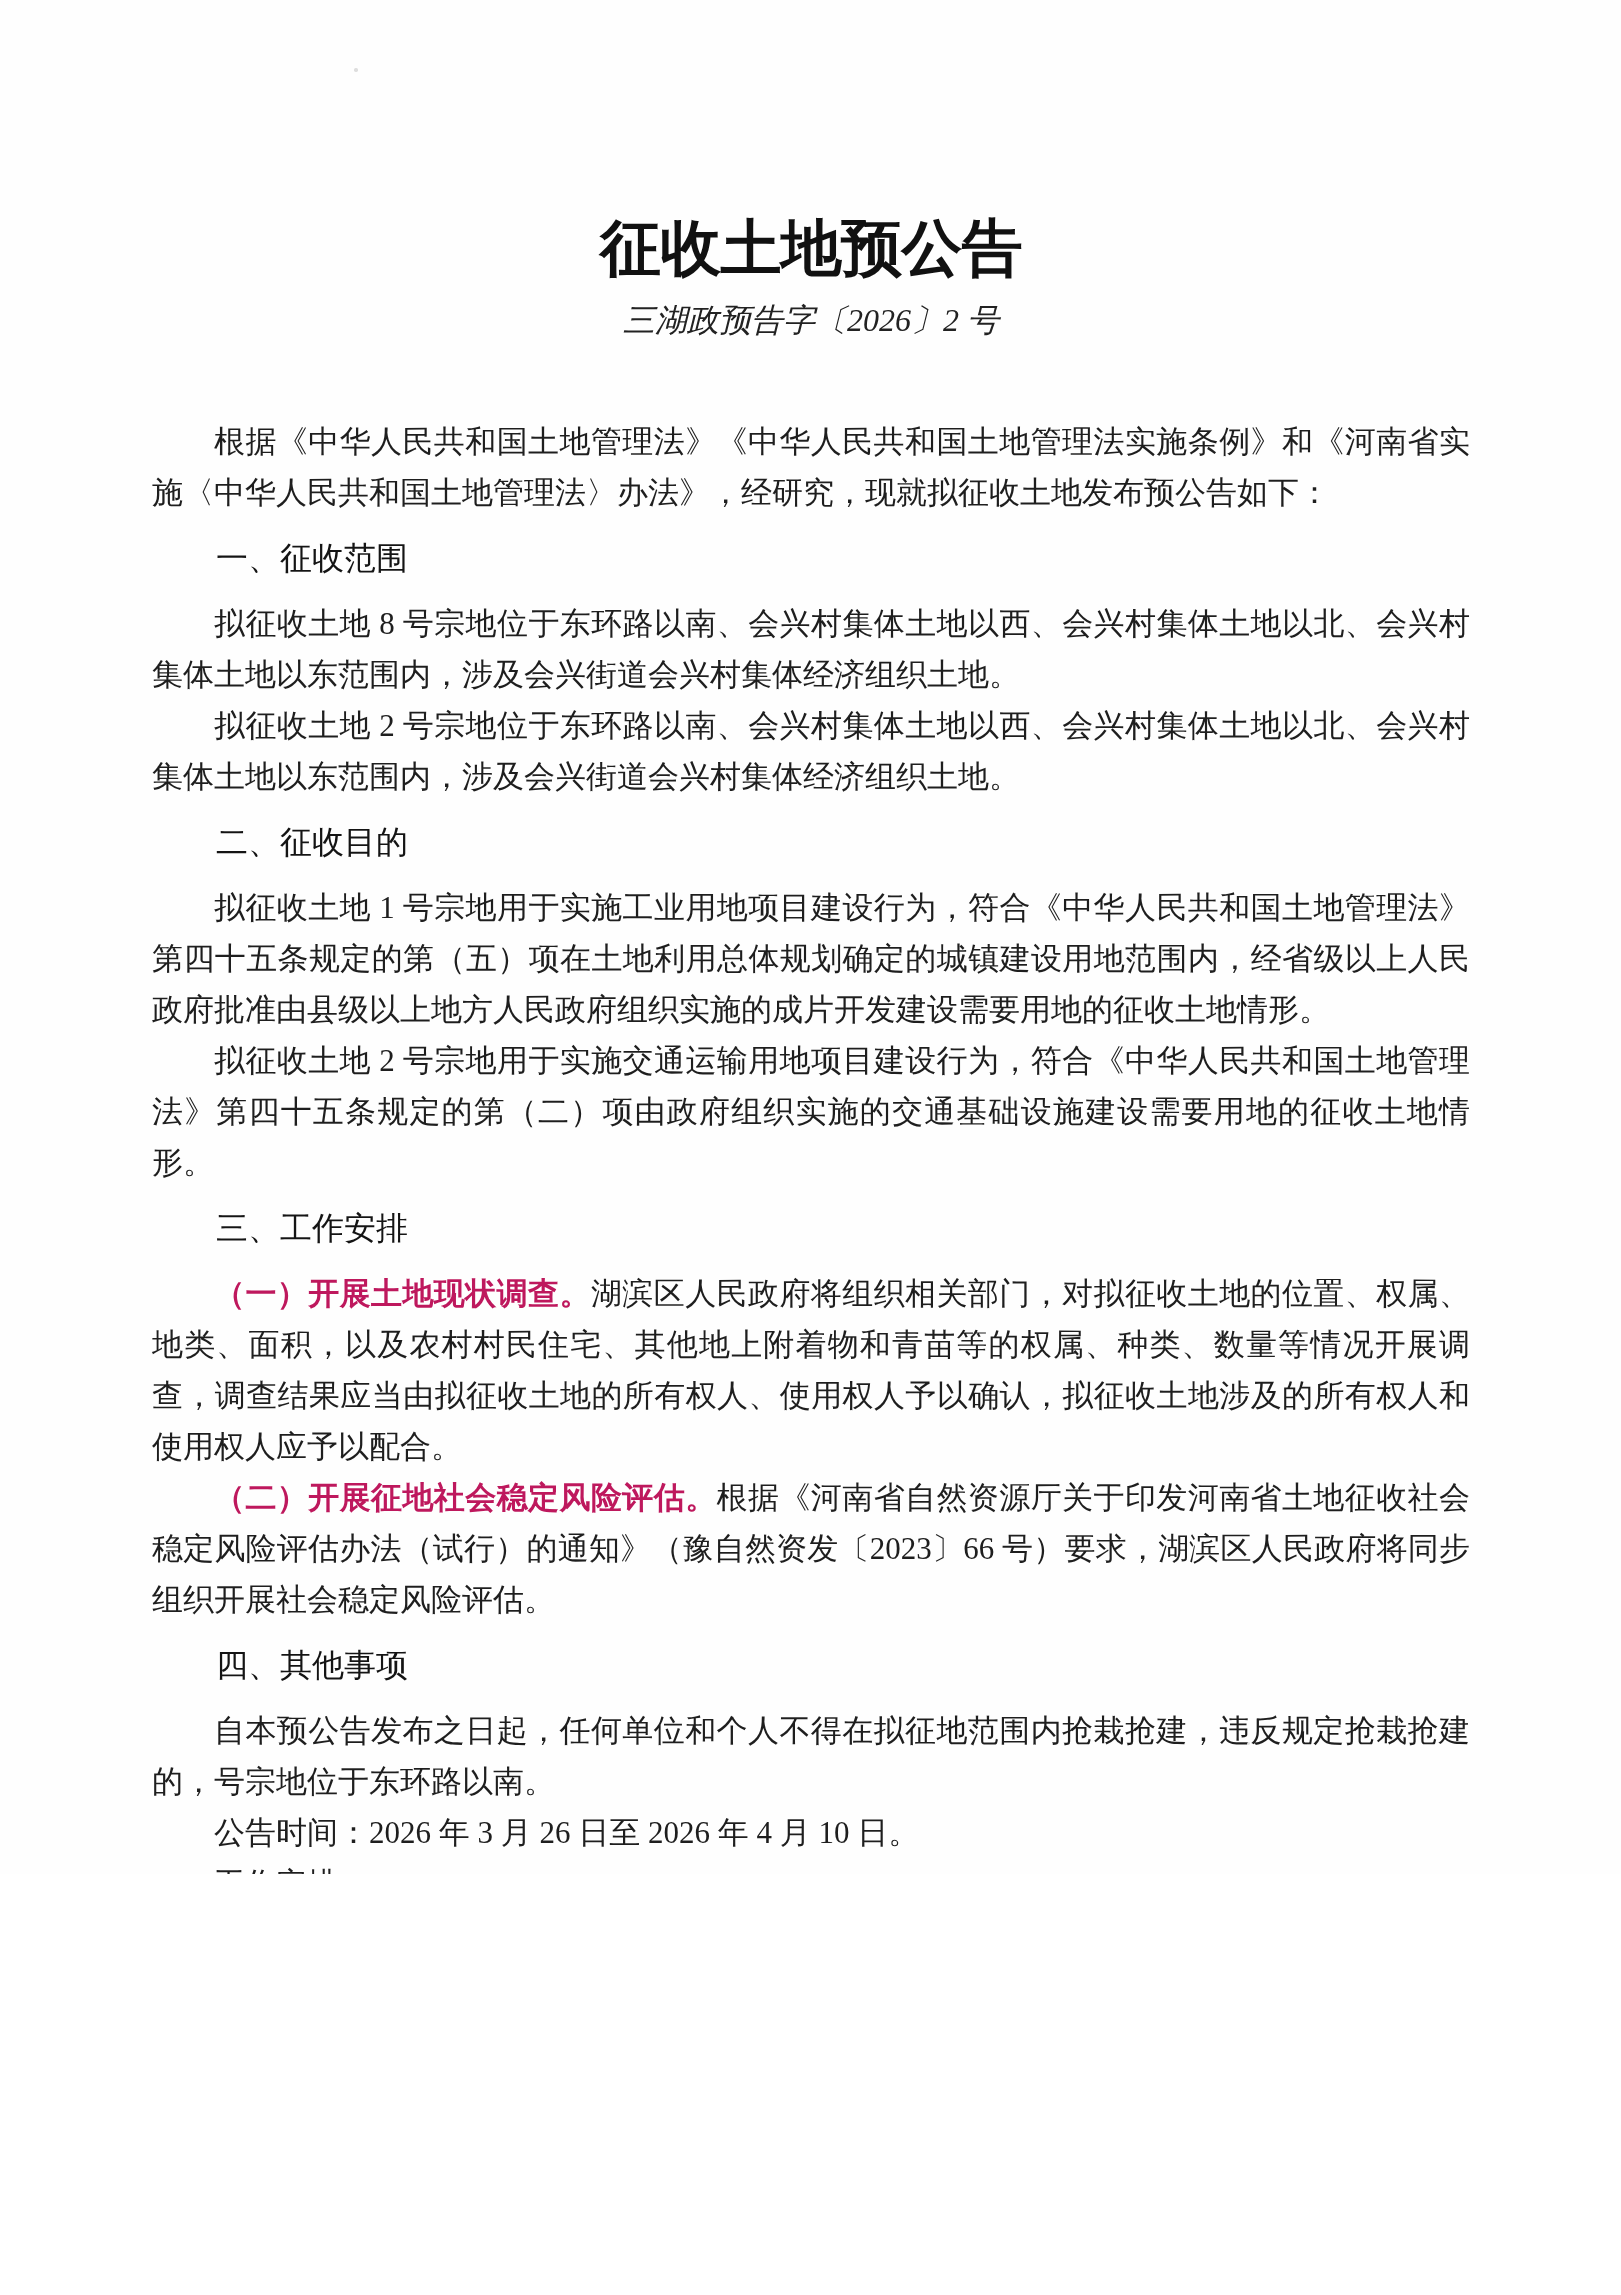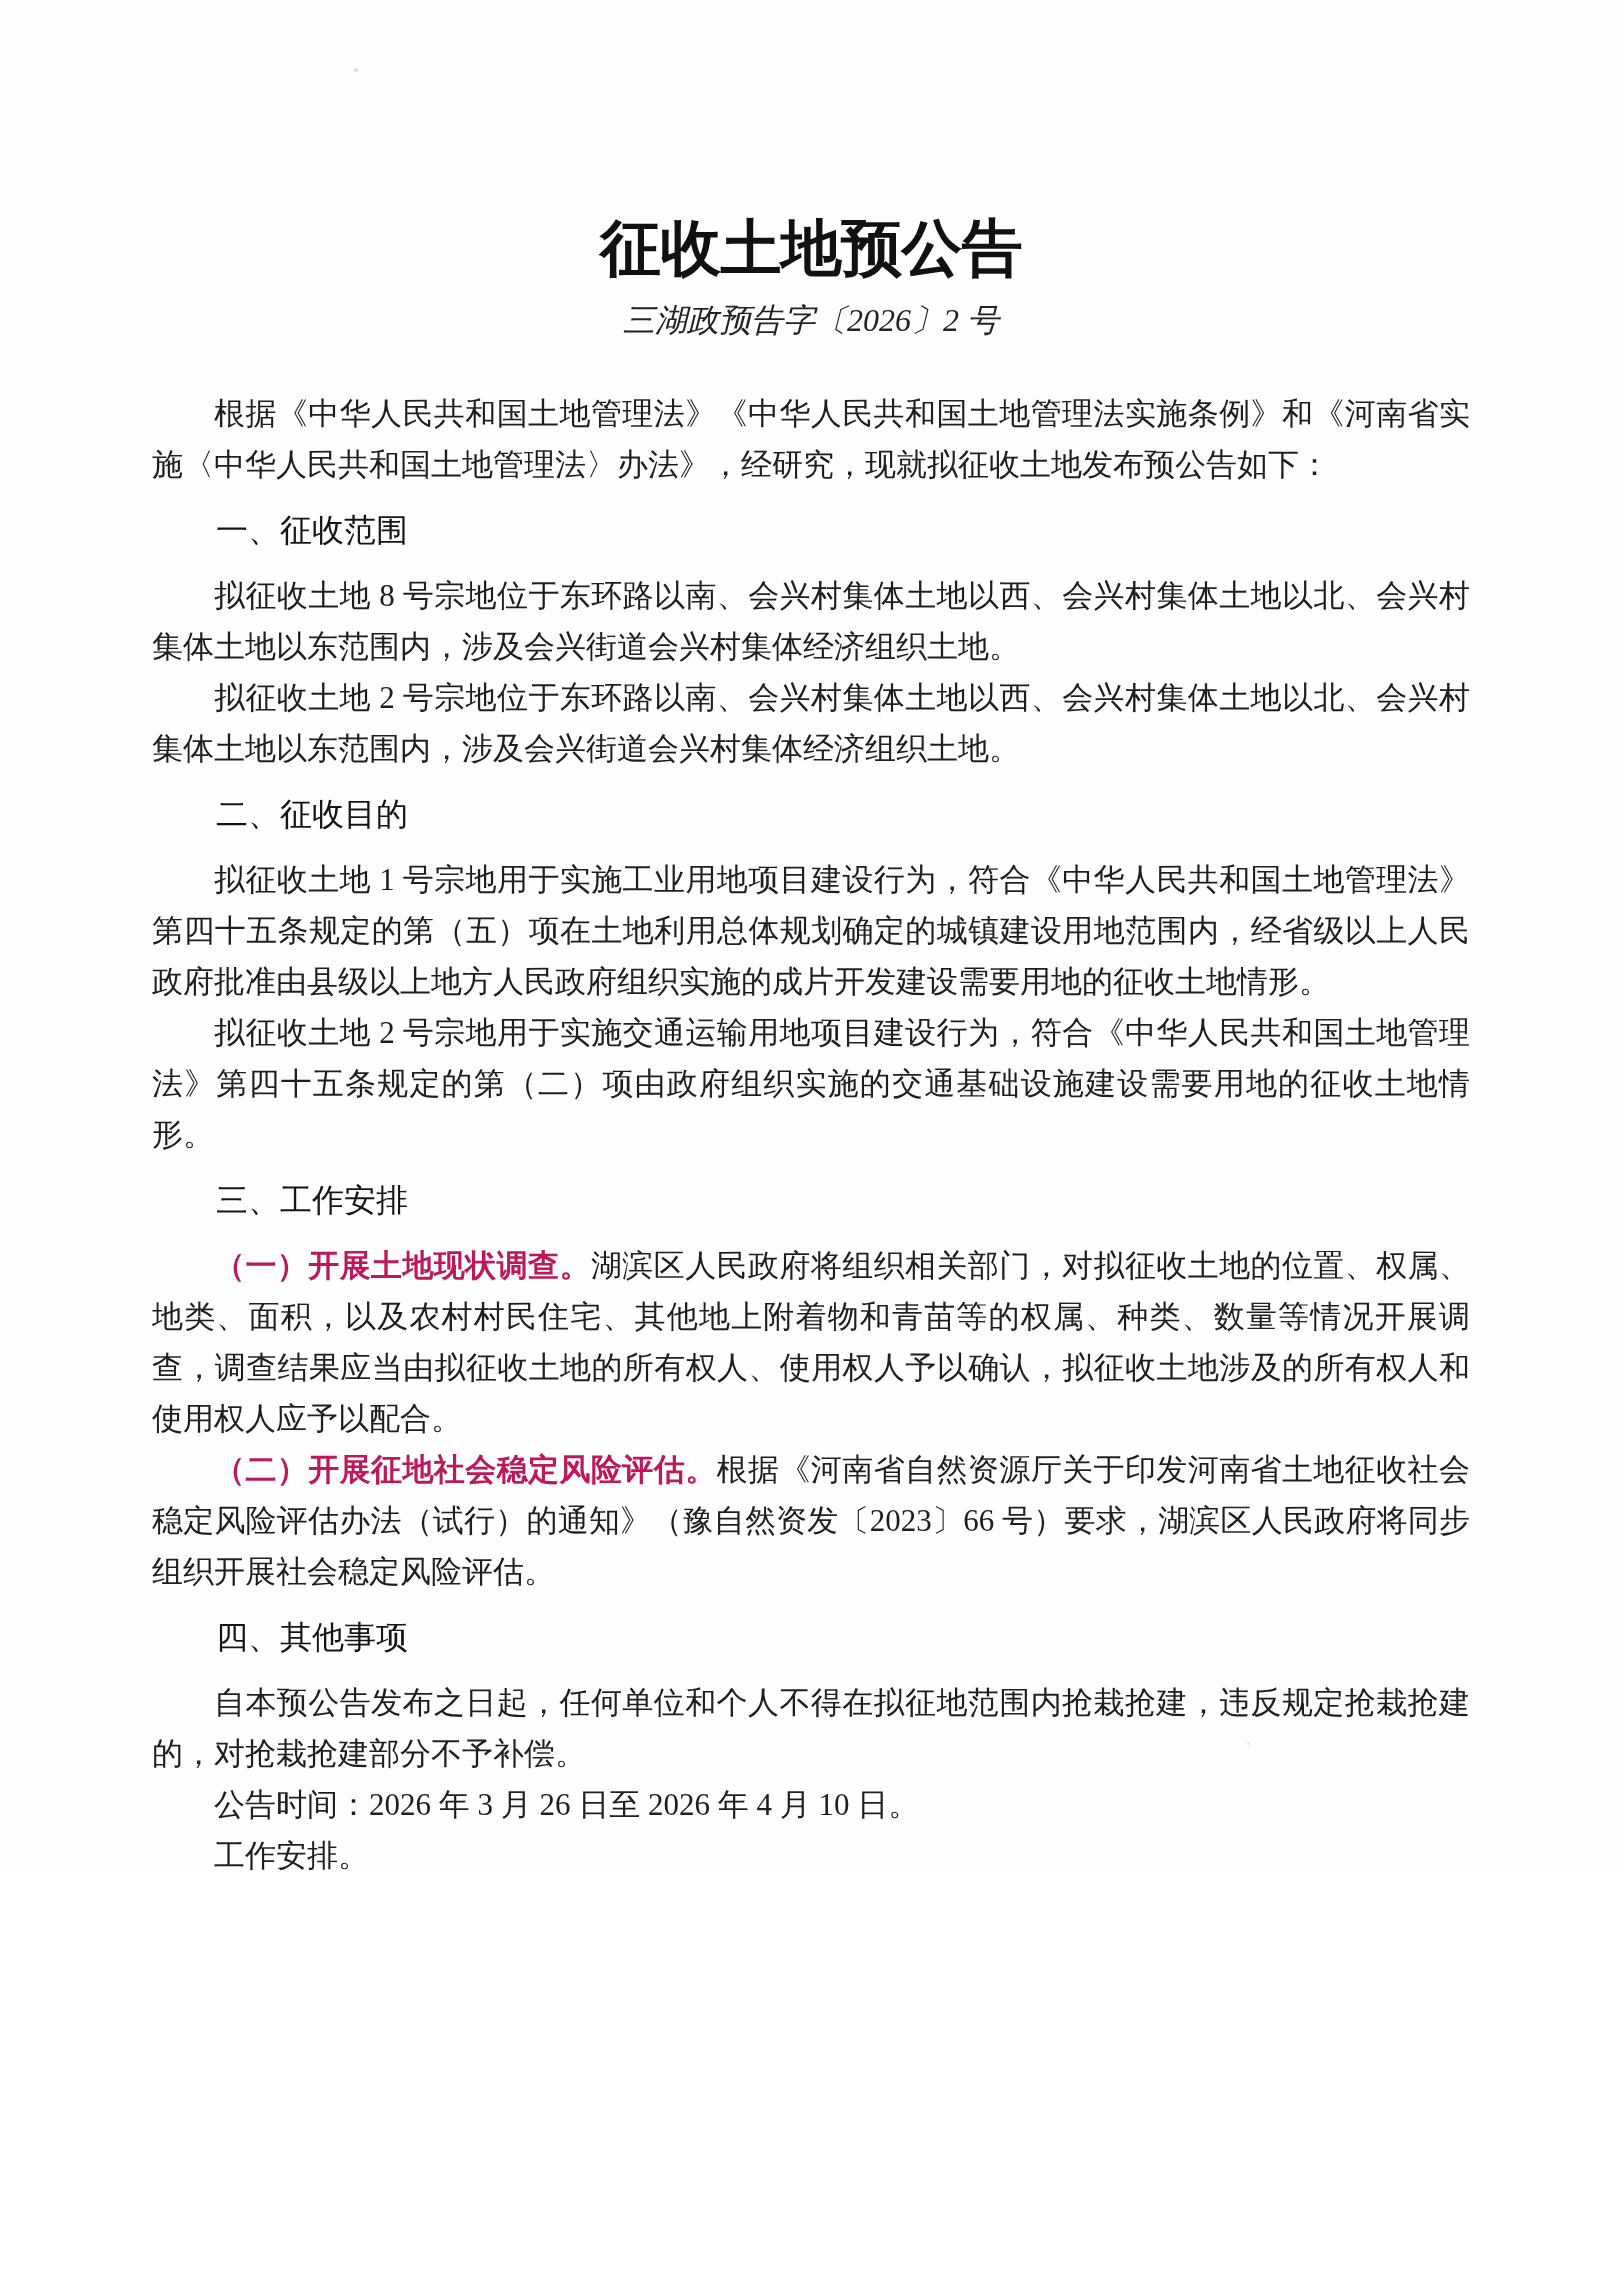--- a/index.html
+++ b/index.html
@@ -23,21 +23,21 @@
     color:#111;
   }
   .docnum{
     margin-top:19px;
     text-align:center;
     font-size:32px;line-height:36px;
     color:#222;
     font-style:italic;
   }
   .body{
-    margin-top:50px;
+    margin-top:78px;
     font-size:31px;line-height:51px;
     text-align:justify;
   }
   .para{
     margin:0;
     text-indent:2em;
     text-align:justify;
   }
   .para .lead{
     font-family:"Liberation Sans","DejaVu Sans",sans-serif;
@@ -107,21 +107,21 @@
           <div class="heading">一、征收范围</div>
           <p class="para"><span>拟征收土地 8 号宗地位于东环路以南、会兴村集体土地以西、会兴村集体土地以北、会兴村集体土地以东范围内，涉及会兴街道会兴村集体经济组织土地。</span></p>
           <p class="para"><span>拟征收土地 2 号宗地位于东环路以南、会兴村集体土地以西、会兴村集体土地以北、会兴村集体土地以东范围内，涉及会兴街道会兴村集体经济组织土地。</span></p>
           <div class="heading">二、征收目的</div>
           <p class="para"><span>拟征收土地 1 号宗地用于实施工业用地项目建设行为，符合《中华人民共和国土地管理法》第四十五条规定的第（五）项在土地利用总体规划确定的城镇建设用地范围内，经省级以上人民政府批准由县级以上地方人民政府组织实施的成片开发建设需要用地的征收土地情形。</span></p>
           <p class="para"><span>拟征收土地 2 号宗地用于实施交通运输用地项目建设行为，符合《中华人民共和国土地管理法》第四十五条规定的第（二）项由政府组织实施的交通基础设施建设需要用地的征收土地情形。</span></p>
           <div class="heading">三、工作安排</div>
           <p class="para"><b class="lead">（一）开展土地现状调查。</b><span>湖滨区人民政府将组织相关部门，对拟征收土地的位置、权属、地类、面积，以及农村村民住宅、其他地上附着物和青苗等的权属、种类、数量等情况开展调查，调查结果应当由拟征收土地的所有权人、使用权人予以确认，拟征收土地涉及的所有权人和使用权人应予以配合。</span></p>
           <p class="para"><b class="lead">（二）开展征地社会稳定风险评估。</b><span>根据《河南省自然资源厅关于印发河南省土地征收社会稳定风险评估办法（试行）的通知》（豫自然资发〔2023〕66 号）要求，湖滨区人民政府将同步组织开展社会稳定风险评估。</span></p>
           <div class="heading">四、其他事项</div>
-          <p class="para"><span>自本预公告发布之日起，任何单位和个人不得在拟征地范围内抢栽抢建，违反规定抢栽抢建的，对抢栽抢建部分不予补偿。</span></p>
+          <p class="para"><span>自本预公告发布之日起，任何单位和个人不得在拟征地范围内抢栽抢建，违反规定抢栽抢建的，号宗地位于东环路以南。</span></p>
           <p class="para"><span>公告时间：2026 年 3 月 26 日至 2026 年 4 月 10 日。</span></p>
           <p class="para"><span>工作安排。</span></p>
         </div>
       <p class="para attachment">附件：勘测定界图</p>
     </div>
   </div>
 
   <div class="sig-issuer">湖滨区人民政府</div>
   <div class="sig-date">2026 年 3 月 26 日</div>
 

